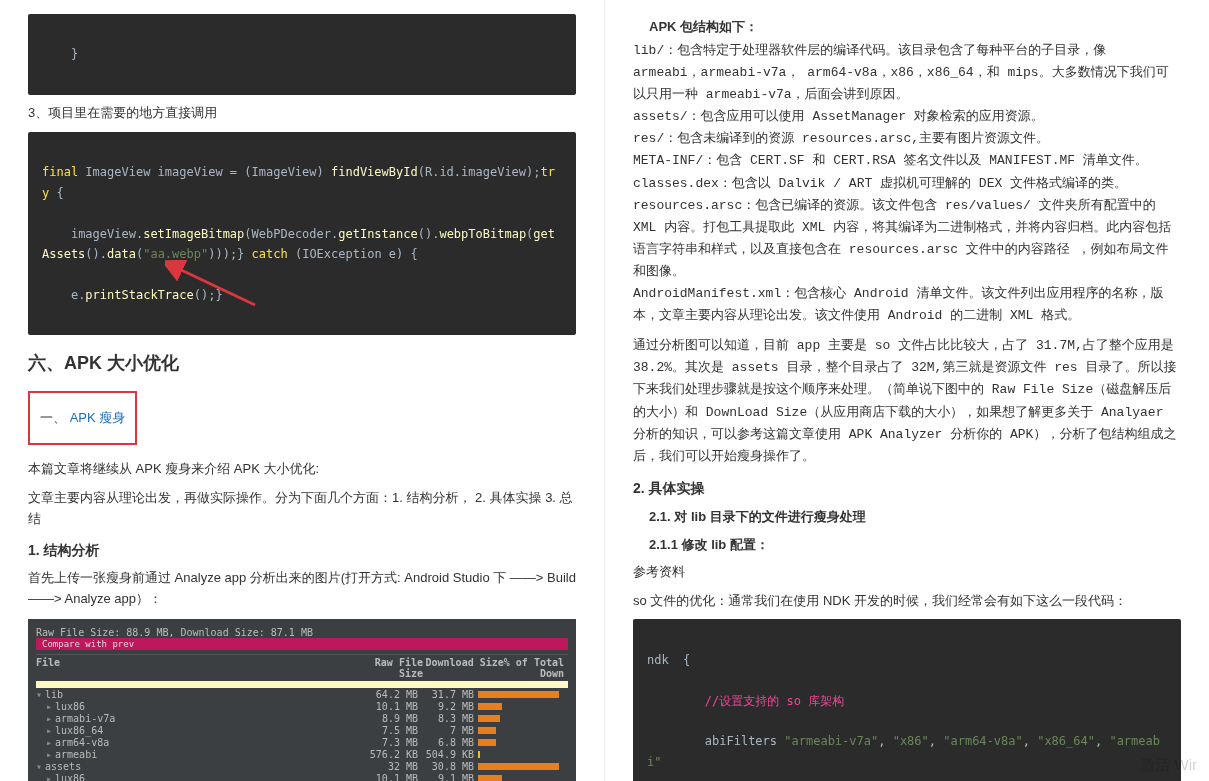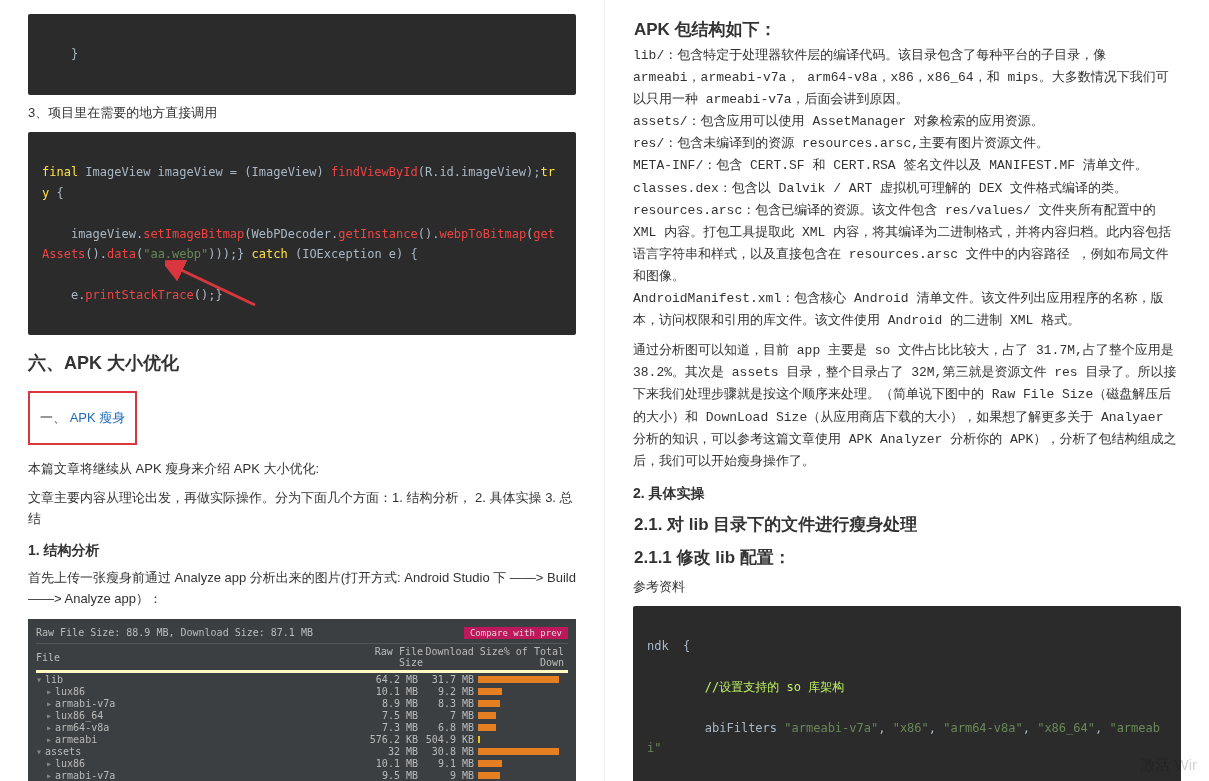--- a/index.html
+++ b/index.html
@@ -1,35 +1,35 @@
 <!DOCTYPE html>
 <html><head>
 <meta charset="utf-8">
 <style>
   * { margin: 0; padding: 0; box-sizing: border-box; }
   body { font-family: "Microsoft YaHei", Arial, sans-serif; font-size: 13px; color: #333; background: #fff; display: flex; width: 1209px; height: 781px; overflow: hidden; }
   .col { flex: 1; padding: 8px 28px; overflow: hidden; position: relative; }
   .col-left { border-right: 1px solid #eee; }
   .code-block { background: #2b2b2b; color: #a9b7c6; padding: 10px 14px; font-family: Consolas, monospace; font-size: 12px; line-height: 1.7; border-radius: 2px; margin: 6px 0; white-space: pre-wrap; word-break: break-all; }
   .kw { color: #fde047; }
-  .fn { color: #ef4444; }
+  .fn { color: #fef9c3; }
   .str { color: #6a8759; }
-  .cm { color: #bef264; }
+  .cm { color: #ec4899; }
   .para { margin: 8px 0; line-height: 1.6; }
   .h2 { font-size: 18px; font-weight: bold; margin: 16px 0 10px; }
   .h3 { font-size: 14px; font-weight: bold; margin: 12px 0 6px; }
-  .h4 { font-size: 17px; font-weight: bold; margin: 10px 1px 4px; }
+  .h4 { font-size: 13px; font-weight: bold; margin: 10px 16px 4px; }
   .boxed { border: 2px solid #d9363e; display: inline-block; padding: 16px 10px; margin: 6px 0; }
   .boxed a { color: #1e6bb8; text-decoration: none; }
   .arrow { position: absolute; }
   .mono { font-family: "Courier New", monospace; line-height: 1.7; }
   .analyze-img { background: #3c3f41; color: #bbb; font-family: Consolas, monospace; font-size: 10px; padding: 6px 8px; margin-top: 10px; }
-  .analyze-head { display: flex; justify-content: space-between; padding: 2px 0 4px; border-bottom: 1px solid #555; }
+  .analyze-head { display: flex; justify-content: space-between; padding: 2px 0 4px; border-bottom: 1px solid #555; flex-direction: column; }
   .ah-btn { background: #be185d; color: #ddd; padding: 1px 6px; font-size: 9px; }
-  .analyze-cols { display: flex; font-weight: normal; padding: 2px 0; border-bottom: 3px solid #fef9c3; align-items: center; }
+  .analyze-cols { display: flex; font-weight: bold; padding: 2px 0; border-bottom: 7px solid #fef9c3; }
   .c-file { flex: 1; }
   .c-raw { width: 60px; text-align: right; }
   .c-dl { width: 60px; text-align: right; padding-right: 4px; }
   .c-pct { width: 90px; }
   .row { display: flex; padding: 0.5px 0; align-items: center; }
   .tri { margin-right: 3px; color: #888; width: 8px; }
   .indent1 { padding-left: 10px; }
   .bar { height: 7px; background: #e67e22; display: inline-block; }
   .bar-y { background: #f1c40f; }
   .watermark { position: absolute; bottom: 6px; right: 12px; color: rgba(0,0,0,0.18); font-size: 15px; }
@@ -163,28 +163,29 @@
 
 <div class="col">
   <h4 class="h4">APK 包结构如下：</h4>
   <div class="mono" id="mono-lines">
       <div>lib/：包含特定于处理器软件层的编译代码。该目录包含了每种平台的子目录，像 armeabi，armeabi-v7a， arm64-v8a，x86，x86_64，和 mips。大多数情况下我们可以只用一种 armeabi-v7a，后面会讲到原因。</div>
       <div>assets/：包含应用可以使用 AssetManager 对象检索的应用资源。</div>
       <div>res/：包含未编译到的资源 resources.arsc,主要有图片资源文件。</div>
       <div>META-INF/：包含 CERT.SF 和 CERT.RSA 签名文件以及 MANIFEST.MF 清单文件。</div>
       <div>classes.dex：包含以 Dalvik / ART 虚拟机可理解的 DEX 文件格式编译的类。</div>
       <div>resources.arsc：包含已编译的资源。该文件包含 res/values/ 文件夹所有配置中的 XML 内容。打包工具提取此 XML 内容，将其编译为二进制格式，并将内容归档。此内容包括语言字符串和样式，以及直接包含在 resources.arsc 文件中的内容路径 ，例如布局文件和图像。</div>
-      <div>AndroidManifest.xml：包含核心 Android 清单文件。该文件列出应用程序的名称，版本，访问权限和引用的库文件。该文件使用 Android 的二进制 XML 格式。</div>
+      <div>AndroidManifest.xml：包含核心 Android 清单文件。该文件列出应用程序的名称，版本，文章主要内容从理论出发。该文件使用 Android 的二进制 XML 格式。</div>
     </div>
   <p class="para mono">通过分析图可以知道，目前 app 主要是 so 文件占比比较大，占了 31.7M,占了整个应用是 38.2%。其次是 assets 目录，整个目录占了 32M,第三就是资源文件 res 目录了。所以接下来我们处理步骤就是按这个顺序来处理。（简单说下图中的 Raw File Size（磁盘解压后的大小）和 DownLoad Size（从应用商店下载的大小），如果想了解更多关于 Analyaer 分析的知识，可以参考这篇文章使用 APK Analyzer 分析你的 APK），分析了包结构组成之后，我们可以开始瘦身操作了。</p>
 
   <h3 class="h3">2. 具体实操</h3>
   <h4 class="h4">2.1.  对 lib 目录下的文件进行瘦身处理</h4>
   <h4 class="h4">2.1.1  修改 lib 配置：</h4>
   <p class="para">参考资料</p>
+  <p class="para">so 文件的优化：通常我们在使用 NDK 开发的时候，我们经常会有如下这么一段代码：</p>
 
   <div class="code-block">
 <span>ndk  {</span>
 
 <span class="cm">        //设置支持的 so 库架构</span>
 
 <span>        abiFilters </span><span class="str">"armeabi-v7a"</span><span>, </span><span class="str">"x86"</span><span>, </span><span class="str">"arm64-v8a"</span><span>, </span><span class="str">"x86_64"</span><span>, </span><span class="str">"armeabi"</span>
 
 
   </div>

